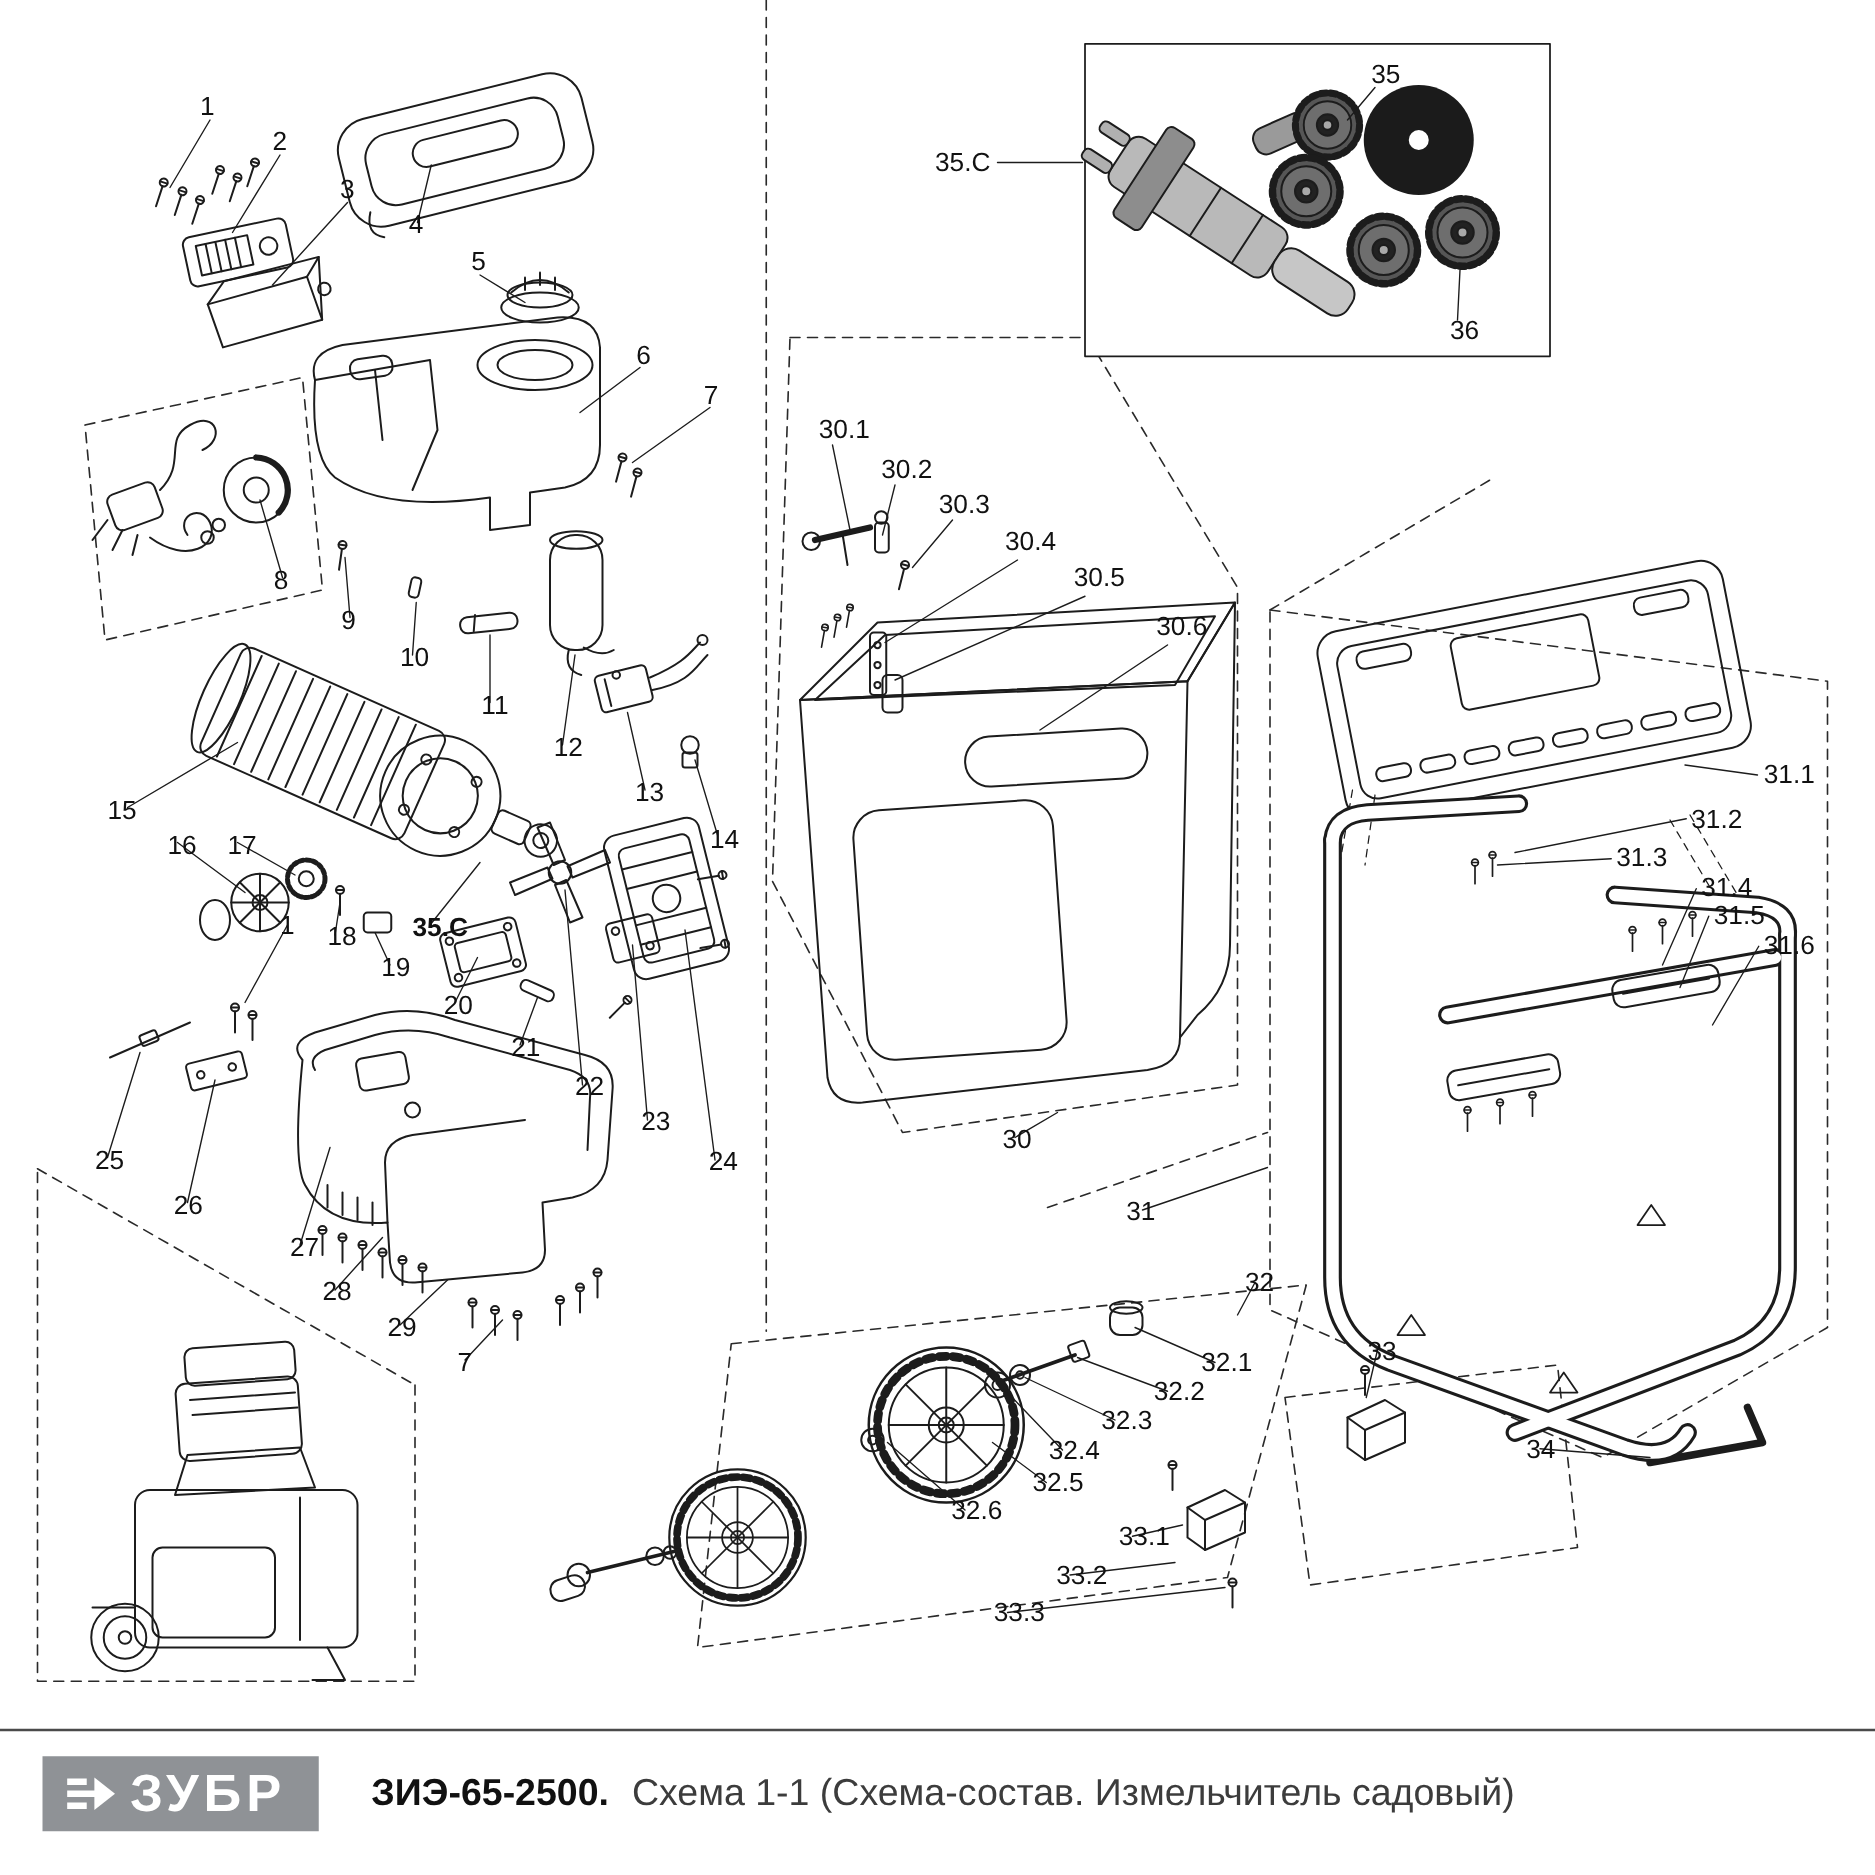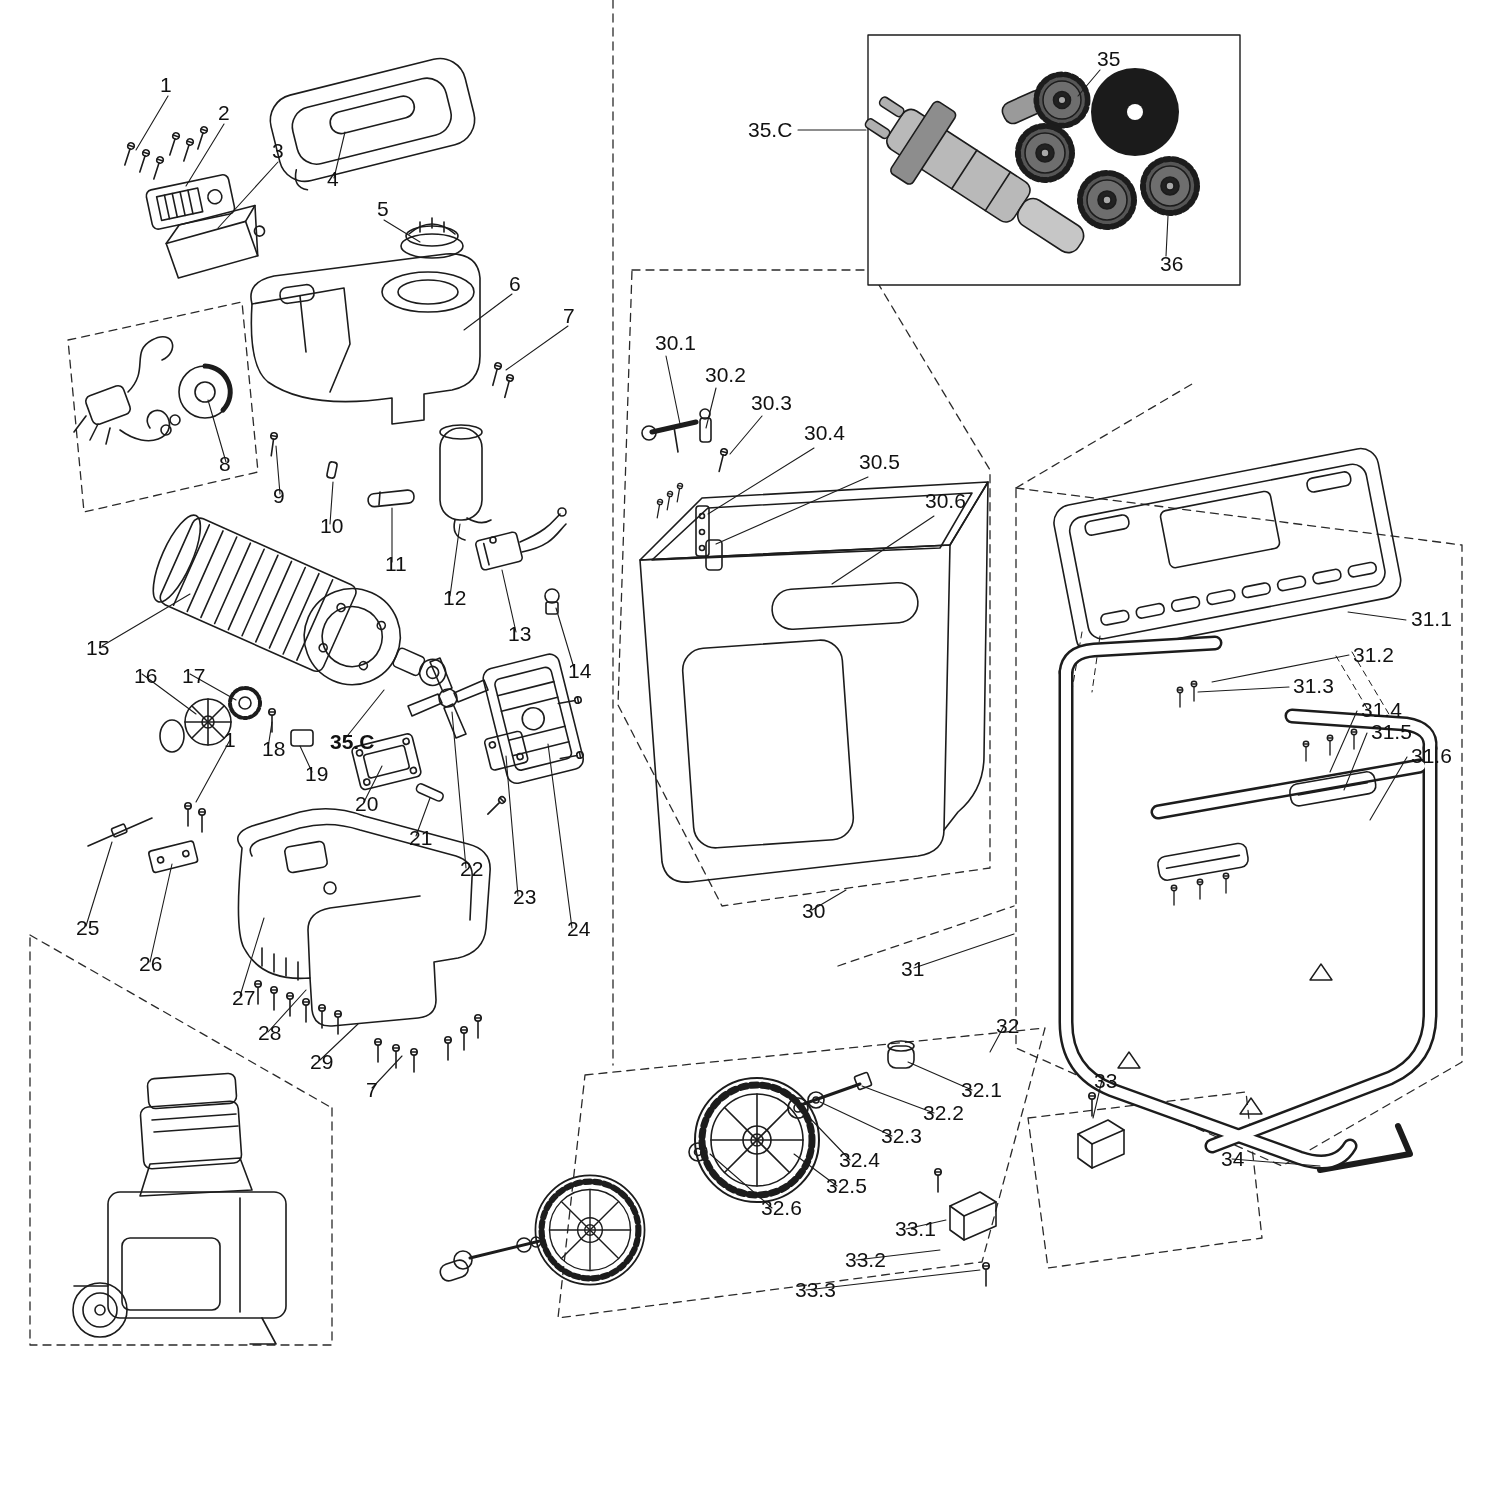--- a/index.html
+++ b/index.html
@@ -514,14 +514,30 @@
       <text x="1361" y="717">31.4</text>
       <text x="1371" y="739">31.5</text>
       <text x="1411" y="763">31.6</text>
       <text x="748" y="137">35.C</text>
       <text x="1097" y="66">35</text>
       <text x="1160" y="271">36</text>
     </g>
   </g>
 </svg>
 
-
+<div class="footer">
+  <div class="footer-rule"></div>
+  <div class="footer-row">
+    <div class="brand-badge">
+      <svg viewBox="0 0 46 36" width="40" height="32">
+        <path d="M2,7 H20 M2,18 H28 M2,29 H20" stroke="#fff" stroke-width="6" fill="none"></path>
+        <polygon points="27,3 46,18 27,33" fill="#fff"></polygon>
+      </svg>
+      <span class="brand-text">ЗУБР</span>
+    </div>
+    <div class="title-line">
+      <span class="model">ЗИЭ-65-2500.</span>
+      <span class="subtitle">Схема 1-1 (Схема-состав. Измельчитель садовый)</span>
+    </div>
+  </div>
 </div>
 
+</div>
+
 </body></html>

